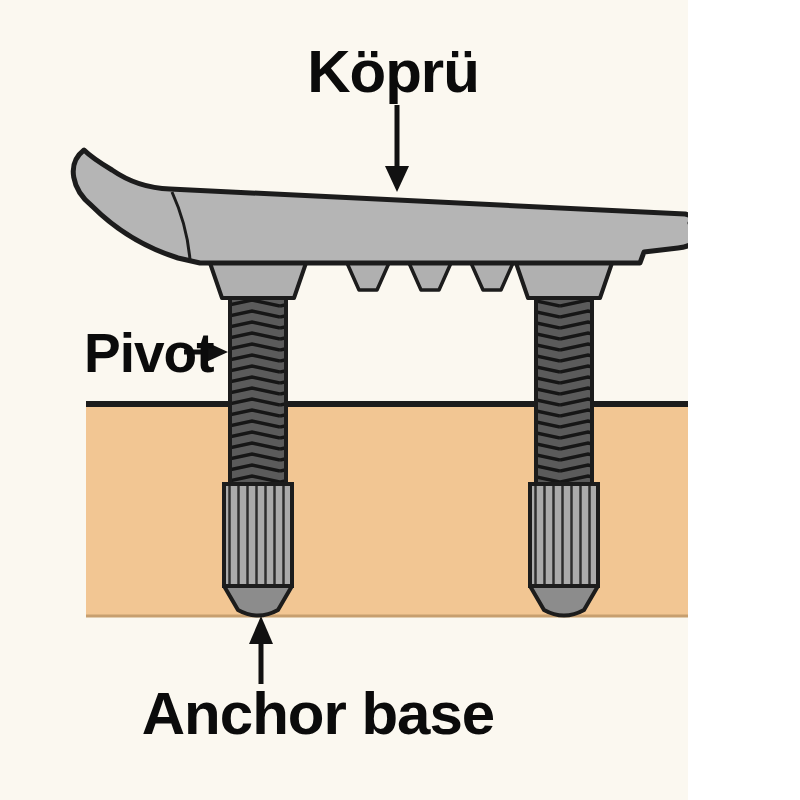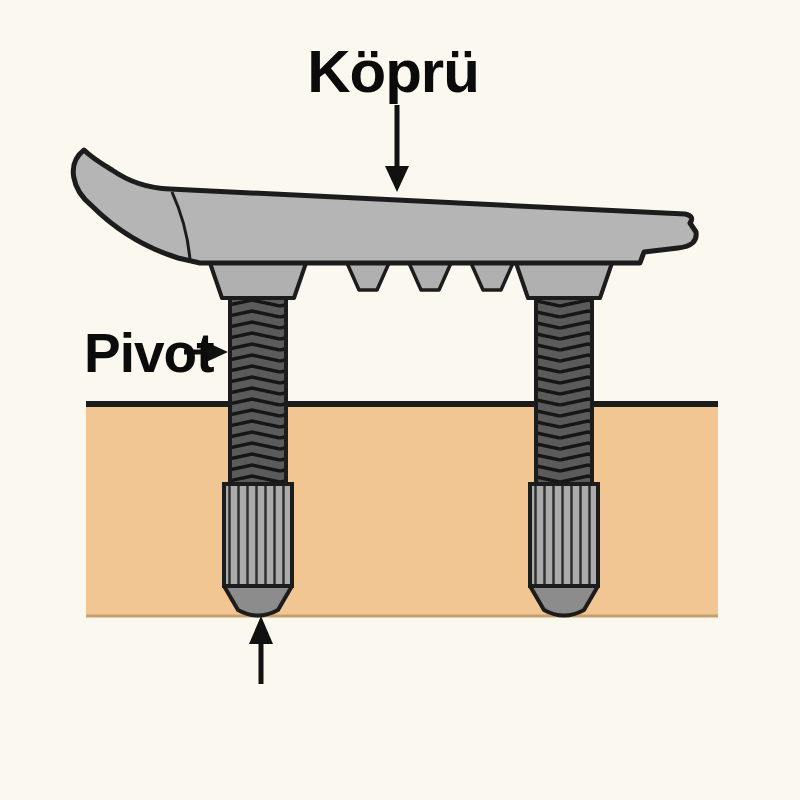--- a/index.html
+++ b/index.html
@@ -1,21 +1,21 @@
 <!DOCTYPE html>
 <html><head>
 <meta charset="utf-8">
 <style>
   html, body {
     margin: 0;
     padding: 0;
   }
   .canvas {
     position: relative;
-    width: 800px;
+    width: 688px;
     height: 800px;
     background: #FBF8F0;
     overflow: hidden;
     font-family: "Liberation Sans", sans-serif;
   }
   .diagram-svg {
     position: absolute;
     left: 0;
     top: 0;
   }
@@ -116,14 +116,15 @@
       <path d="M228 352 L204 341 L204 363 Z" fill="#111111"></path>
     </g>
     <g>
       <line x1="261" y1="684" x2="261" y2="642" stroke="#111111" stroke-width="5"></line>
       <path d="M261 616 L249 644 L273 644 Z" fill="#111111"></path>
     </g>
   </svg>
 
   <div class="label label-bridge">Köprü</div>
   <div class="label label-pivot">Pivot</div>
+  <div class="label label-anchor">Anchor base</div>
 
 </div>
 
 </body></html>

